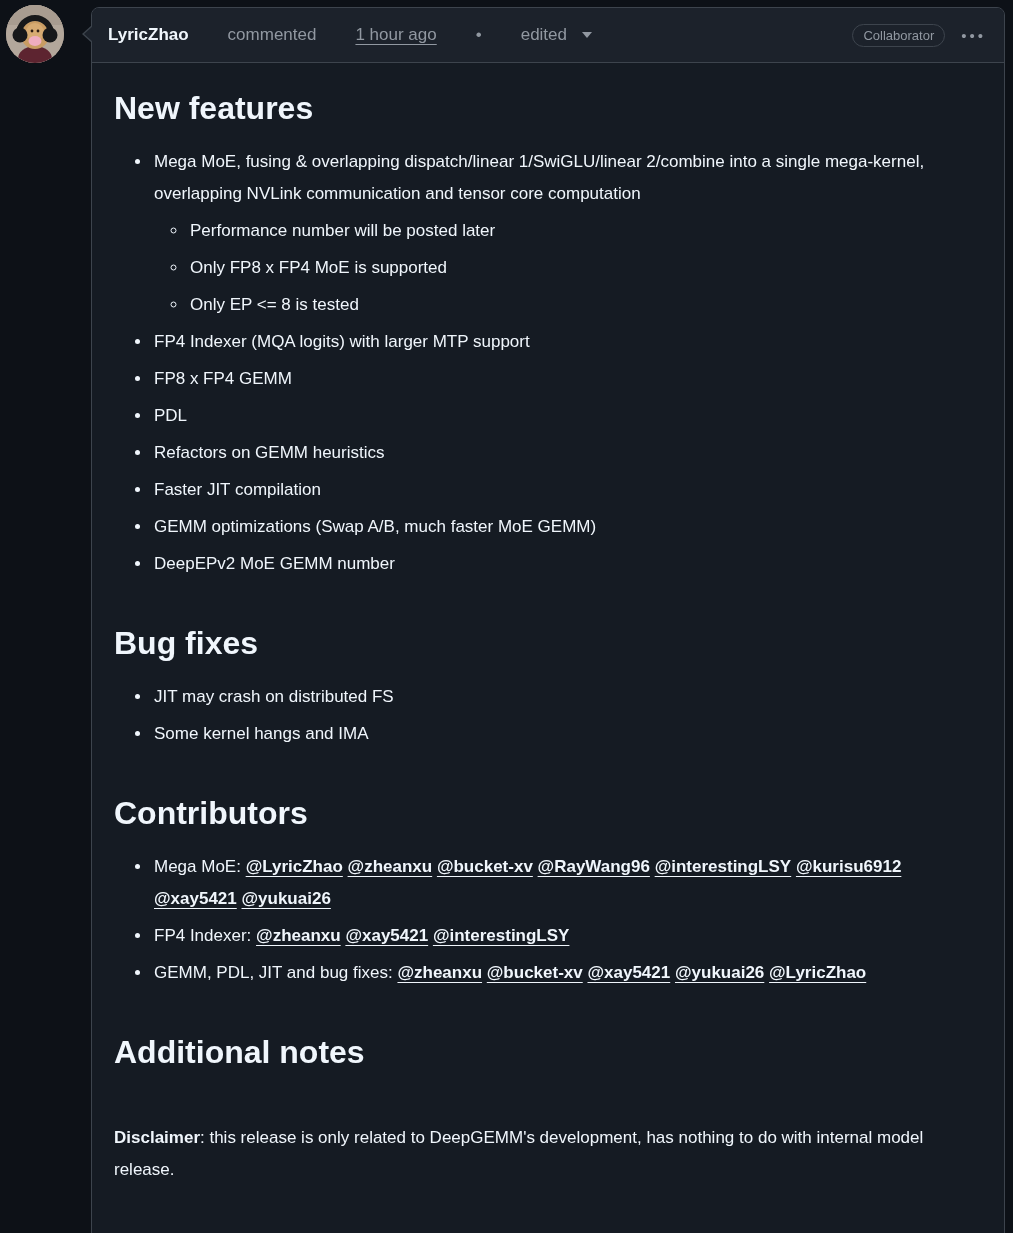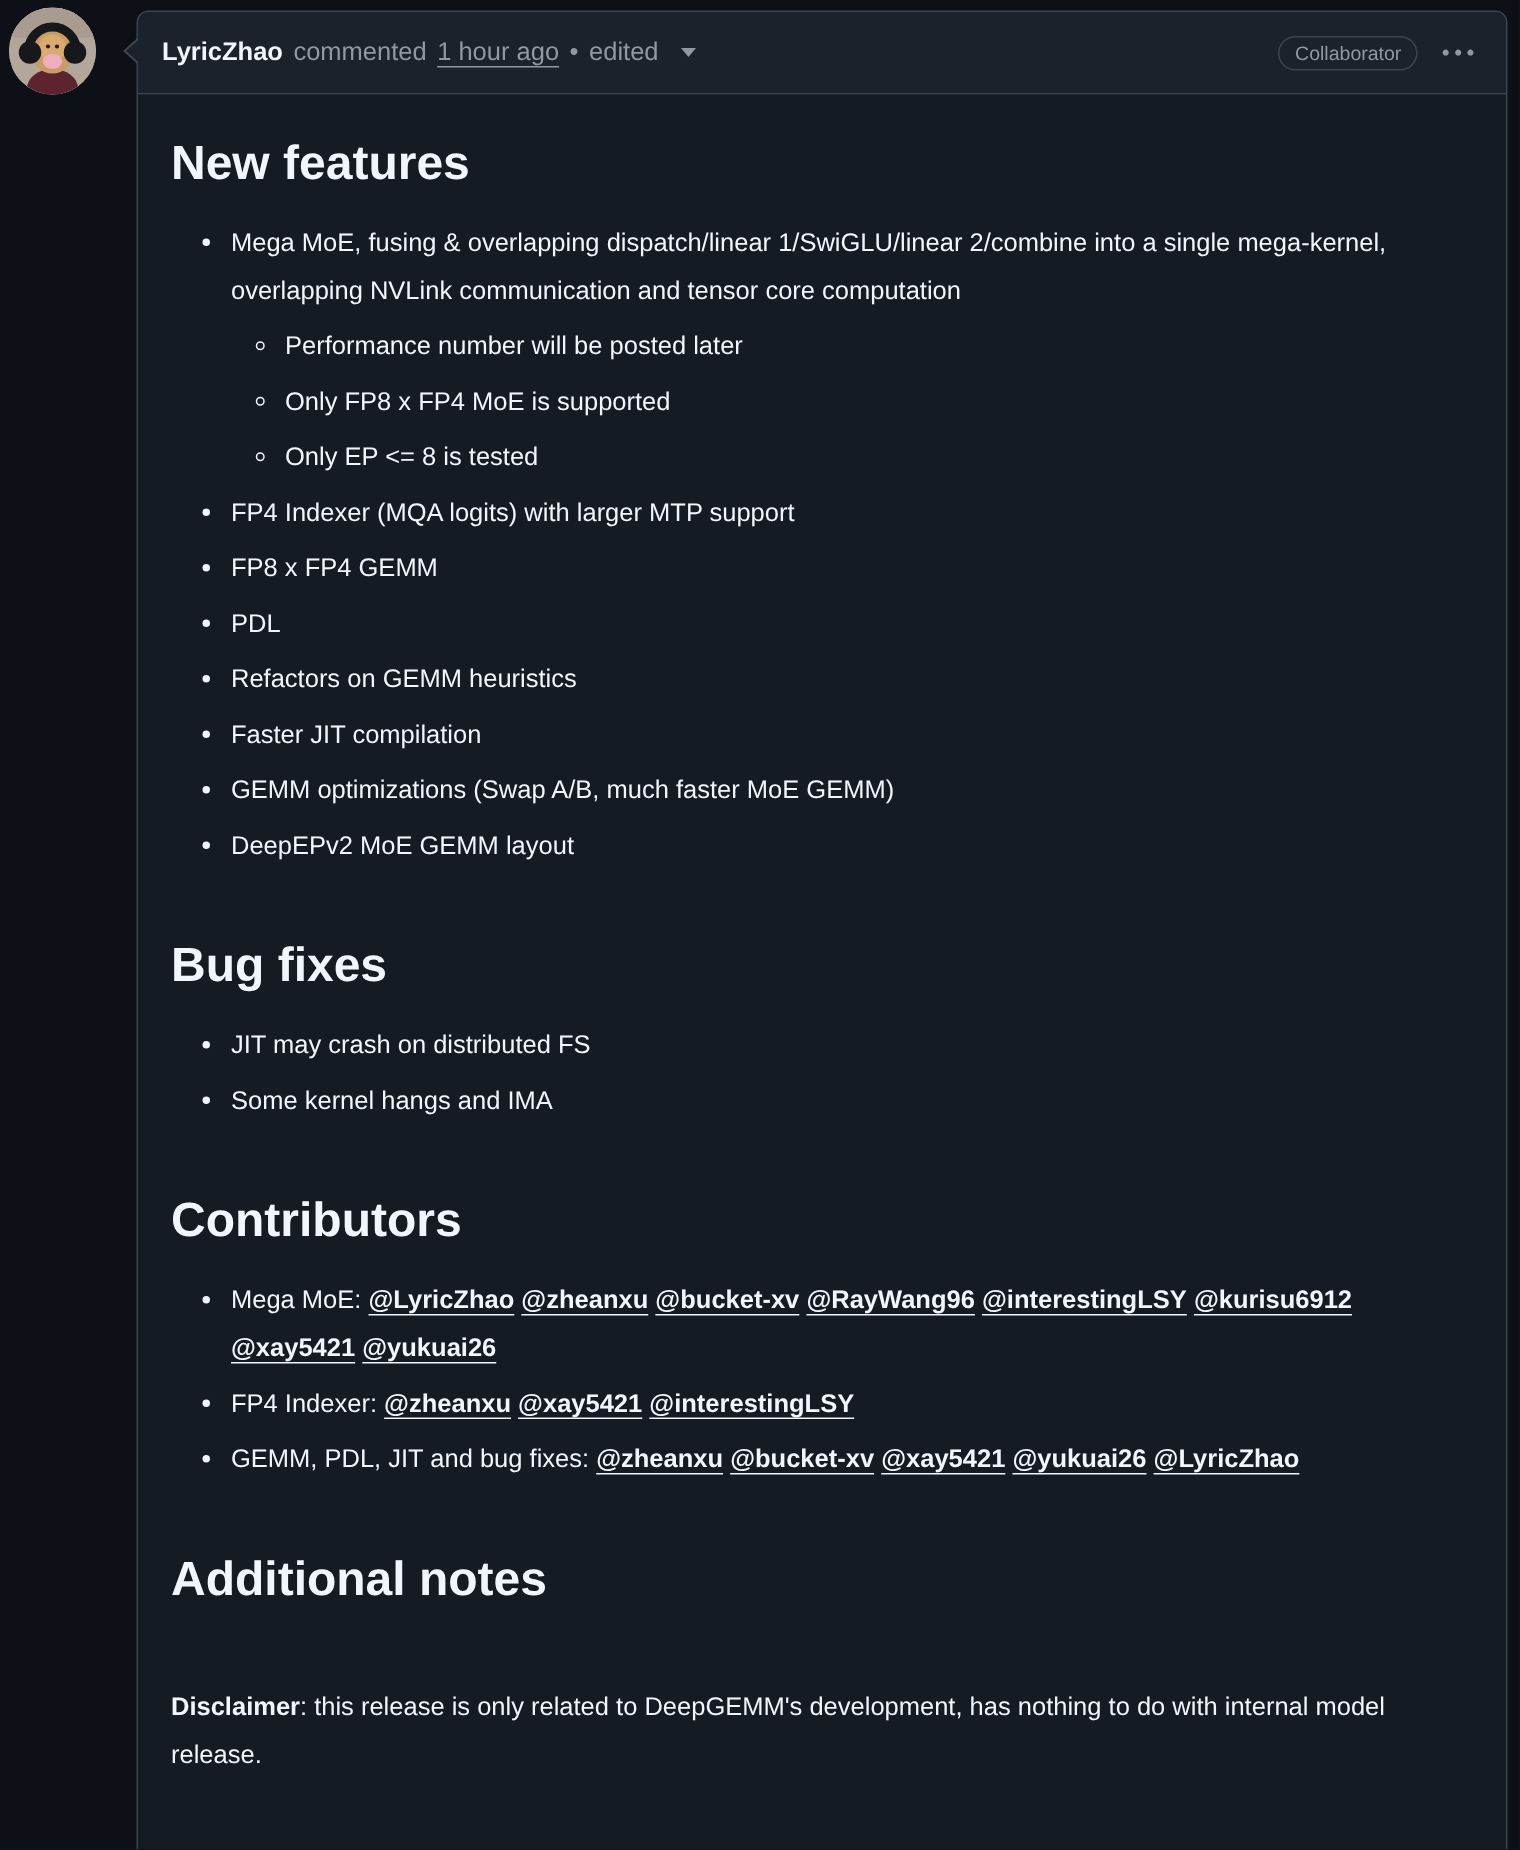--- a/index.html
+++ b/index.html
@@ -41,20 +41,21 @@
     position: relative;
     display: flex;
     align-items: center;
     height: 55px;
     padding: 0 16px;
     background: #1c222b;
     border-bottom: 1px solid #3d444d;
     border-radius: 7px 7px 0 0;
     font-size: 17px;
     color: #9198a1;
+    gap: 32px;
   }
   .caret-outer, .caret-inner {
     position: absolute;
     width: 0; height: 0;
     border-style: solid;
   }
   .caret-outer {
     left: -10px; top: 17px;
     border-width: 9px 10px 9px 0;
     border-color: transparent #3d444d transparent transparent;
@@ -239,21 +240,21 @@
               <li>Only FP8 x FP4 MoE is supported</li>
               <li>Only EP &lt;= 8 is tested</li>
             </ul>
           </li>
           <li>FP4 Indexer (MQA logits) with larger MTP support</li>
           <li>FP8 x FP4 GEMM</li>
           <li>PDL</li>
           <li>Refactors on GEMM heuristics</li>
           <li>Faster JIT compilation</li>
           <li>GEMM optimizations (Swap A/B, much faster MoE GEMM)</li>
-          <li>DeepEPv2 MoE GEMM layout</li>
+          <li>DeepEPv2 MoE GEMM number</li>
         </ul>
       </div>
 
       <div class="sect">
         <h2 class="md-h2">Bug fixes</h2>
         <ul class="lvl1">
           <li>JIT may crash on distributed FS</li>
           <li>Some kernel hangs and IMA</li>
         </ul>
       </div>

